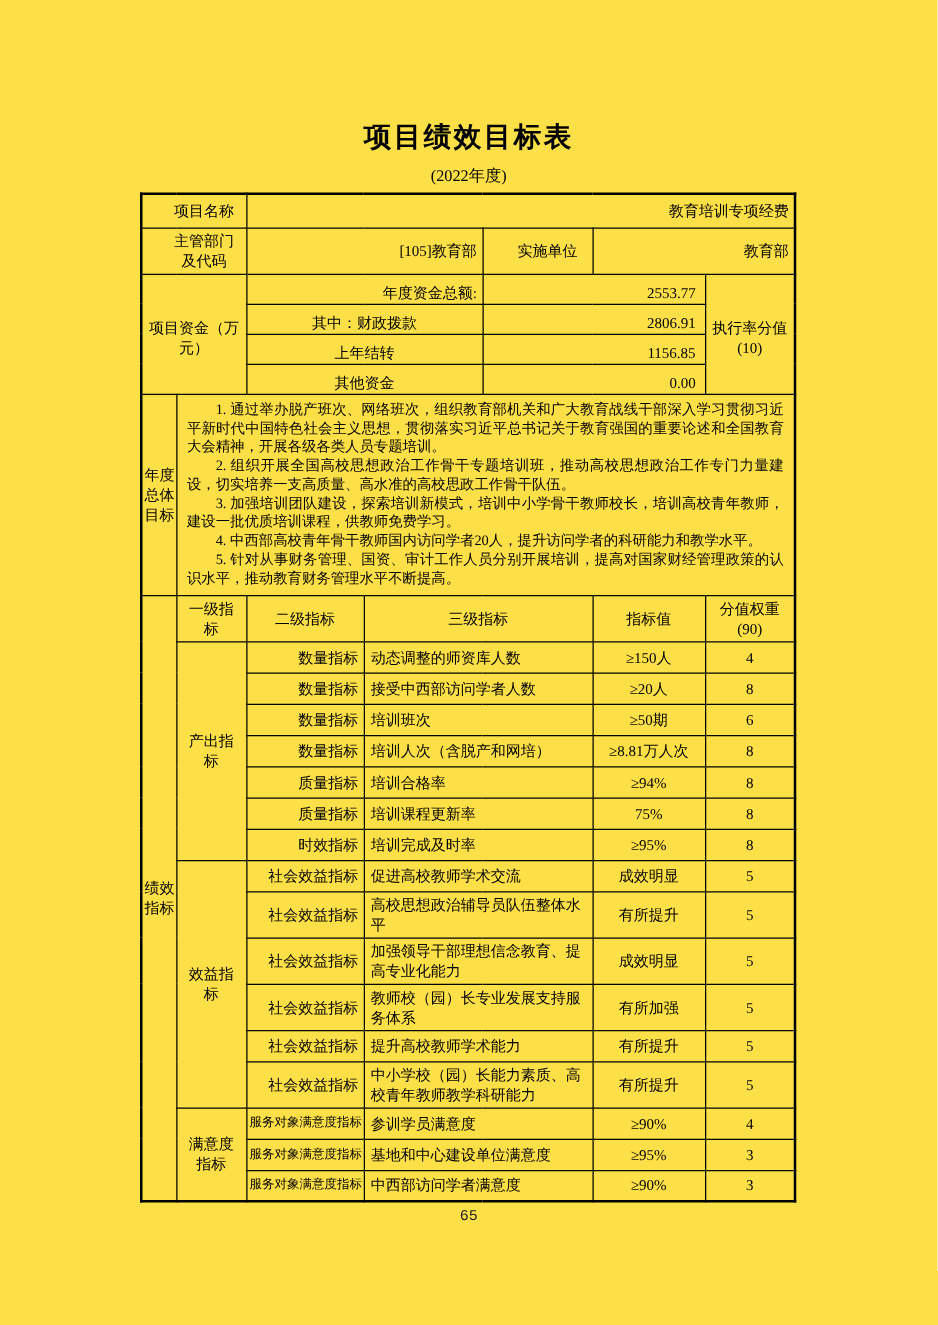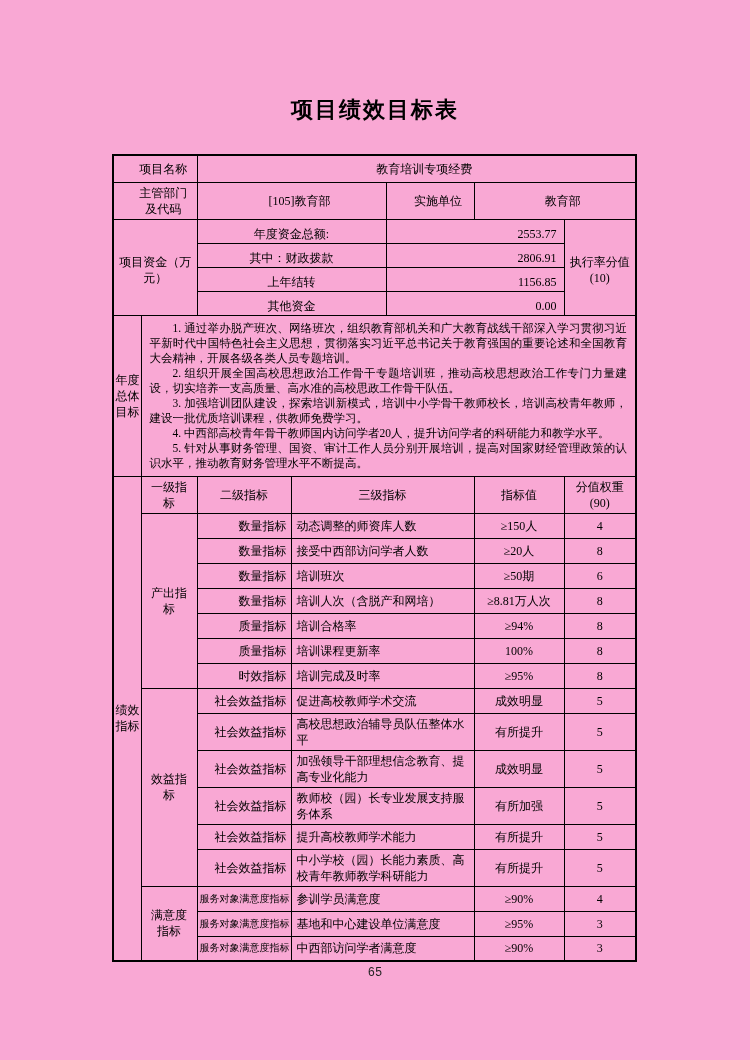--- a/index.html
+++ b/index.html
@@ -1,19 +1,19 @@
 <!DOCTYPE html>
 <html><head>
 <meta charset="utf-8">
 <style>
   * { box-sizing: border-box; }
   html,body { margin:0; padding:0; background:#ffffff; }
   .page {
     position:relative; width:750px; height:1060px; margin:0 auto;
-    background:#f9a8d4; color:#000;
+    background:#fde047; color:#000;
     font-family:"Liberation Serif","DejaVu Serif",serif;
     overflow:hidden;
   }
   .title {
     position:absolute; top:95px; left:0; width:100%;
     text-align:center; font-size:22px; font-weight:bold; letter-spacing:2px;
   }
   .subtitle {
     position:absolute; top:132px; left:0; width:100%;
     text-align:center; font-size:13px;
@@ -21,21 +21,21 @@
   table.doc {
     position:absolute; top:154px; left:112px; width:523px;
     border-collapse:collapse; table-layout:fixed;
     border:2px solid #000;
   }
   table.doc td {
     border:1px solid #000; font-size:12px; line-height:16px;
     padding:2px 4px; vertical-align:middle; word-break:break-all;
   }
   .c { text-align:center; }
-  .l { text-align:center; }
+  .l { text-align:right; }
   .r { text-align:right; padding-right:7px !important; }
   .pre { white-space:pre-line; }
   tr.h27 td { height:27px;padding-left:20px; }
   tr.fund td { height:23px; padding-top:6px; padding-bottom:1px; }
   .vlabel { white-space:pre-line; text-align:right; padding:2px 1px !important; line-height:17px; }
   .goal-cell { padding:5px 8px !important; vertical-align:top; }
   .goal-cell p { margin:0; text-indent:2em; font-size:11.5px; line-height:15px; text-align:justify; }
   tr.ihead td { height:34px; }
   tr.ind td { height:25px; }
   .lv2 { text-align:right; padding-left:4px !important;margin-left:12px; }
@@ -45,20 +45,21 @@
     position:absolute; top:966px; left:0; width:100%; text-align:center;
     font-family:Liberation Mono, monospace; font-size:12px; color:#222;
   }
 </style>
 </head>
 <body>
 
 <div class="page">
 
   <div class="title">项目绩效目标表</div>
+  <div class="subtitle">(2022年度)</div>
 
   <table class="doc">
     <colgroup>
       <col style="width:28px">
         <col style="width:56px">
         <col style="width:94px">
       <col style="width:95px">
         <col style="width:88px">
         <col style="width:90px">
       <col style="width:72px">
@@ -148,21 +149,21 @@
       </tr>
       <tr class="ind">
         <td class="lv2">质量指标</td>
         <td colspan="2" class="lv3">培训合格率</td>
         <td class="c">≥94%</td>
         <td class="c">8</td>
       </tr>
       <tr class="ind">
         <td class="lv2">质量指标</td>
         <td colspan="2" class="lv3">培训课程更新率</td>
-        <td class="c">100%</td>
+        <td class="c">75%</td>
         <td class="c">8</td>
       </tr>
       <tr class="ind">
         <td class="lv2">时效指标</td>
         <td colspan="2" class="lv3">培训完成及时率</td>
         <td class="c">≥95%</td>
         <td class="c">8</td>
       </tr>
 
       <tr class="ind">

